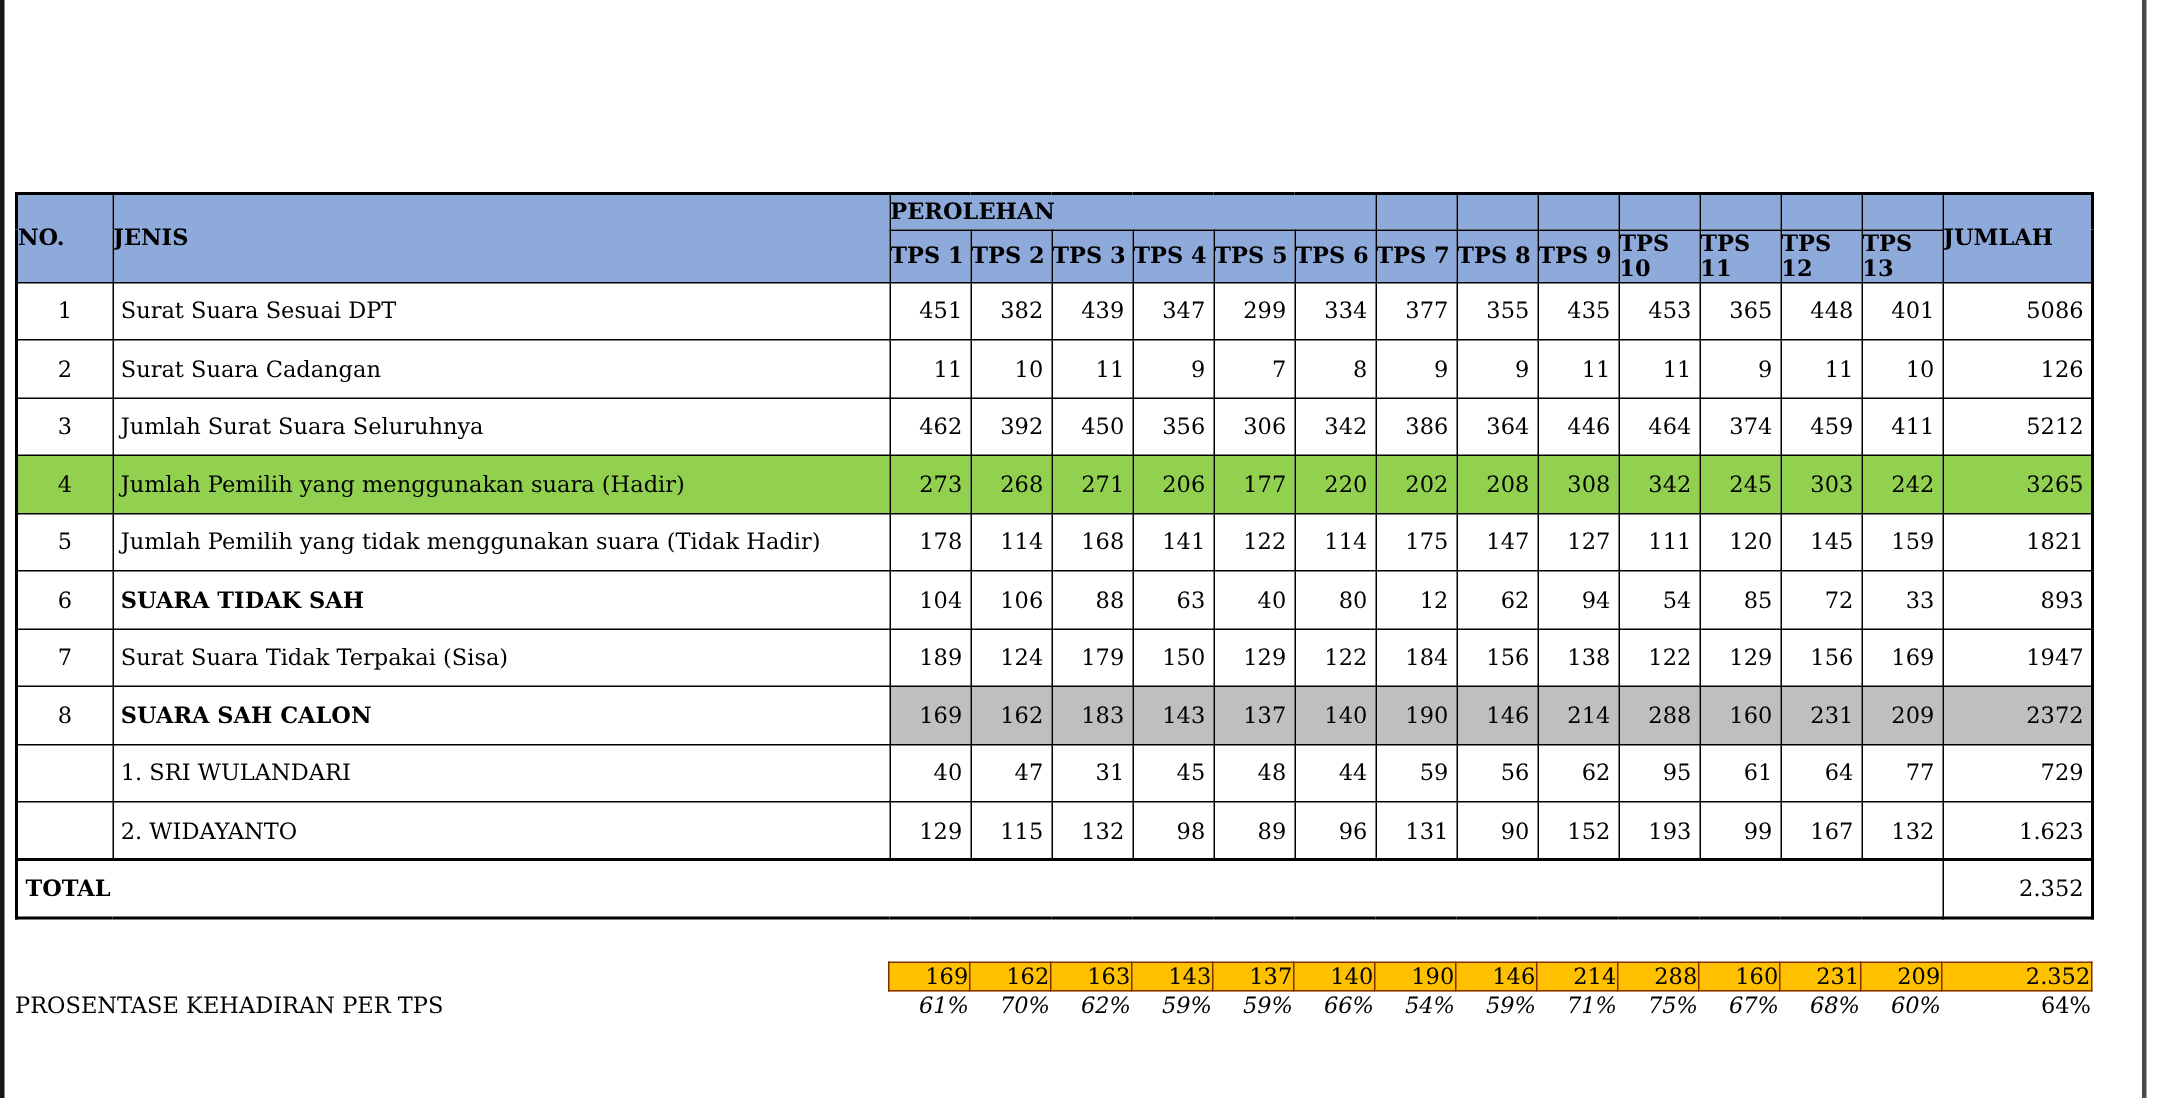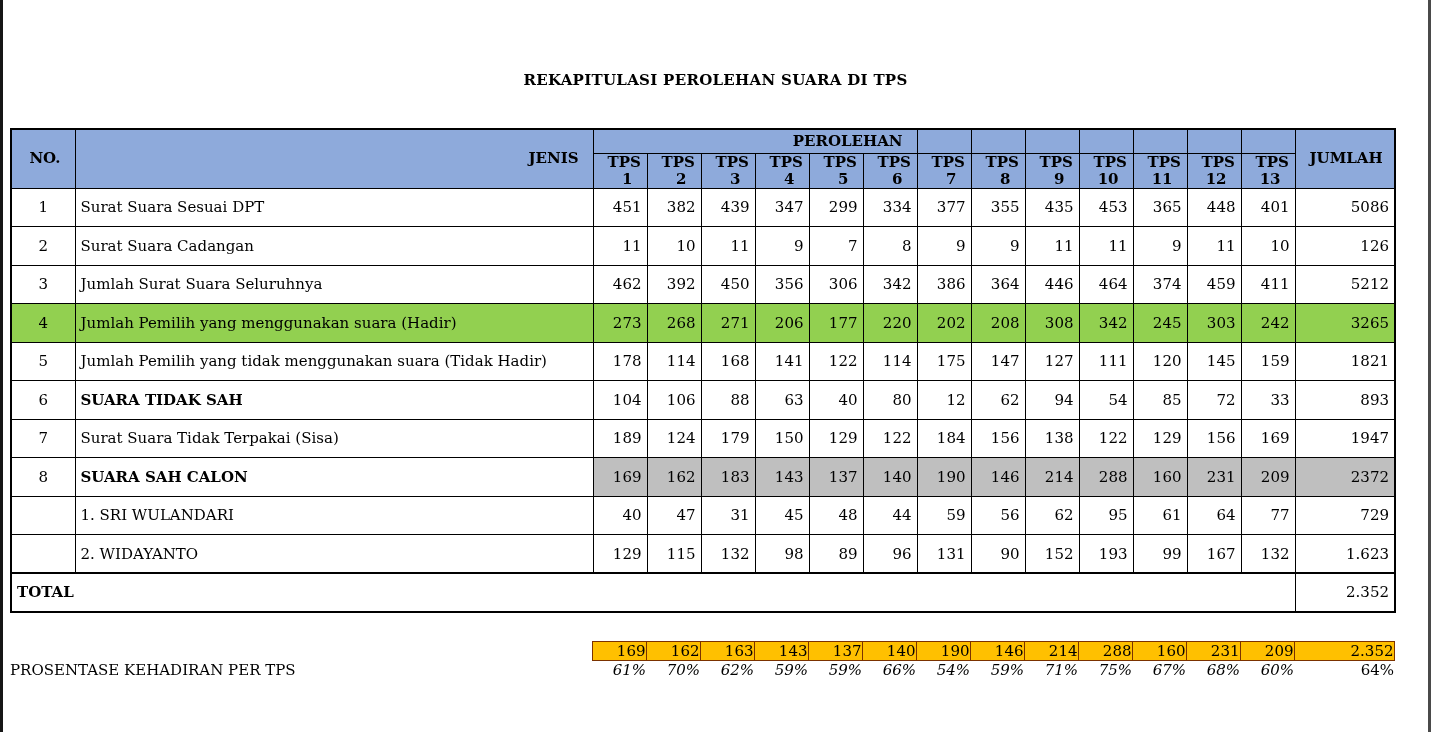--- a/index.html
+++ b/index.html
@@ -24,21 +24,21 @@
 
   table.recap{
     position:absolute;top:128px;left:10px;width:1384px;
     border-collapse:collapse;table-layout:fixed;
     border:2px solid #000;
   }
   table.recap th,table.recap td{
     border:1px solid #000;font-size:15px;padding:0 5px;overflow:hidden;
   }
   table.recap thead th{
-    background:var(--blue);font-weight:bold;text-align:right;padding:0 14px;
+    background:var(--blue);font-weight:bold;text-align:left;padding:0 0;
     white-space:pre-line;line-height:17px;
   }
   tr.hdr1 th{height:24px;}
   tr.hdr2 th{height:31px;margin-left:29px;}
   table.recap tbody tr{height:38.5px;}
   td.c-no{text-align:center;}
   td.c-jenis{text-align:left;padding-left:5px;}
   td.c-val{text-align:right;padding-right:5px;}
   td.c-jumlah{text-align:right;padding-right:8px;}
   tr.row-green td{background:var(--green);}
@@ -63,21 +63,20 @@
   td.p-label{text-align:left;padding-left:62px;padding-top:2px;font-size:15.5px;margin-top:12px;}
   td.spacer{border:none;background:transparent;}
 </style>
 </head>
 <body>
 
 <div class="page-edge left"></div>
 <div class="page-edge right"></div>
 
 <div class="title-block">
-  <div>REKAPITULASI PEROLEHAN SUARA DI TPS</div>
 </div>
 
 <table class="recap">
   <colgroup>
     <col style="width:64px">
       <col style="width:518px">
     <col style="width:54px">
       <col style="width:54px">
       <col style="width:54px">
       <col style="width:54px">

